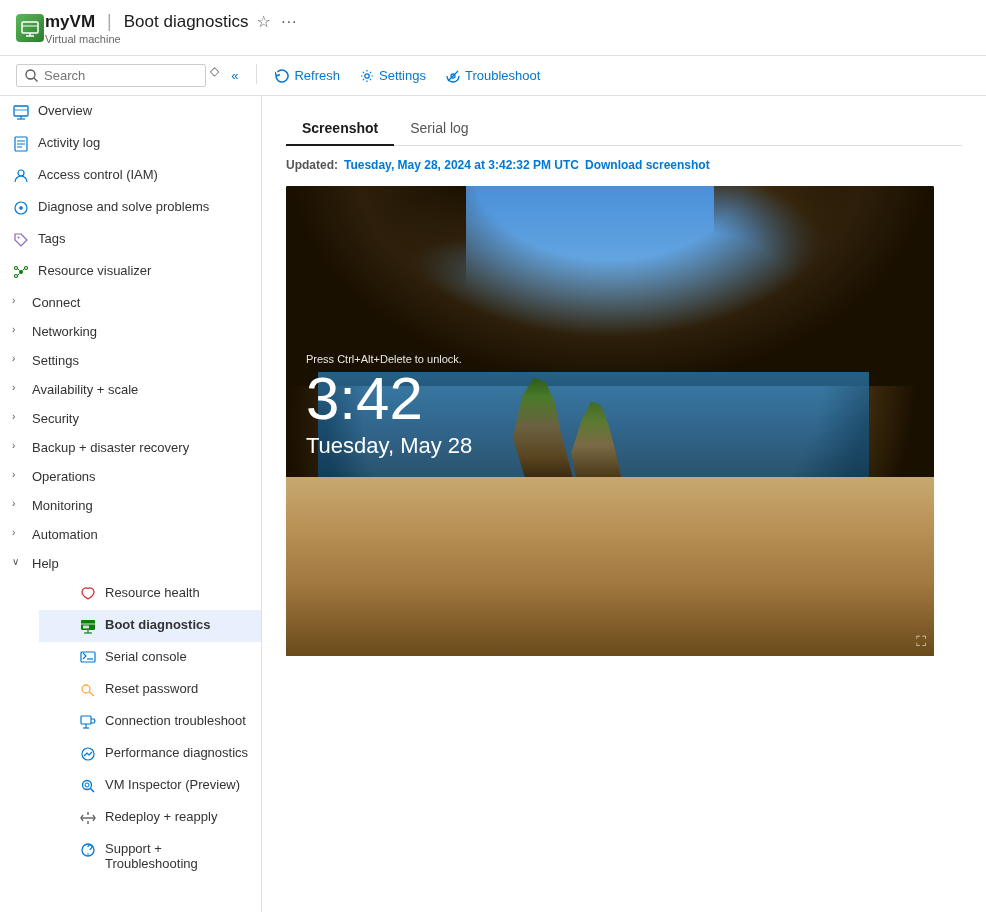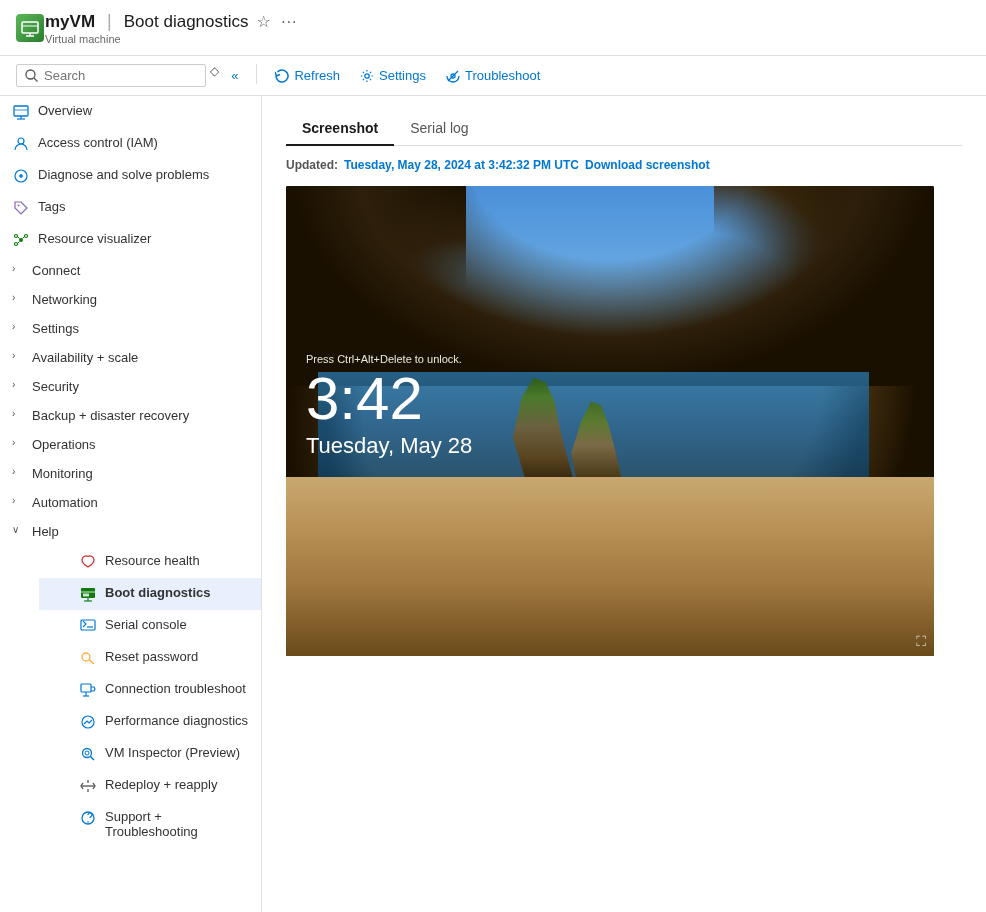--- a/index.html
+++ b/index.html
@@ -279,20 +279,31 @@
         <svg width="16" height="16" viewBox="0 0 16 16">
             <rect x="1" y="2" width="14" height="10" rx="1" fill="none" stroke="#0078d4" stroke-width="1.3"></rect>
             <line x1="1" y1="6" x2="15" y2="6" stroke="#0078d4" stroke-width="0.8"></line>
             <line x1="8" y1="12" x2="8" y2="15" stroke="#0078d4" stroke-width="1.2"></line>
             <line x1="4" y1="15" x2="12" y2="15" stroke="#0078d4" stroke-width="1.2"></line>
           </svg>
       </span>
       <span>Overview</span>
     </div>
 
+    <div class="sidebar-item">
+      <span class="icon icon-blue">
+        <svg width="16" height="16" viewBox="0 0 16 16">
+            <rect x="2" y="1" width="12" height="14" rx="1" fill="none" stroke="#0078d4" stroke-width="1.2"></rect>
+            <line x1="4" y1="5" x2="12" y2="5" stroke="#0078d4" stroke-width="1"></line>
+            <line x1="4" y1="8" x2="12" y2="8" stroke="#0078d4" stroke-width="1"></line>
+            <line x1="4" y1="11" x2="9" y2="11" stroke="#0078d4" stroke-width="1"></line>
+          </svg>
+      </span>
+      <span>Activity log</span>
+    </div>
 
     <div class="sidebar-item">
       <span class="icon icon-blue">
         <svg width="16" height="16" viewBox="0 0 16 16">
             <circle cx="8" cy="5" r="3" fill="none" stroke="#0078d4" stroke-width="1.2"></circle>
             <path d="M2 14c0-3.3 2.7-6 6-6s6 2.7 6 6" fill="none" stroke="#0078d4" stroke-width="1.2"></path>
           </svg>
       </span>
       <span>Access control (IAM)</span>
     </div>

